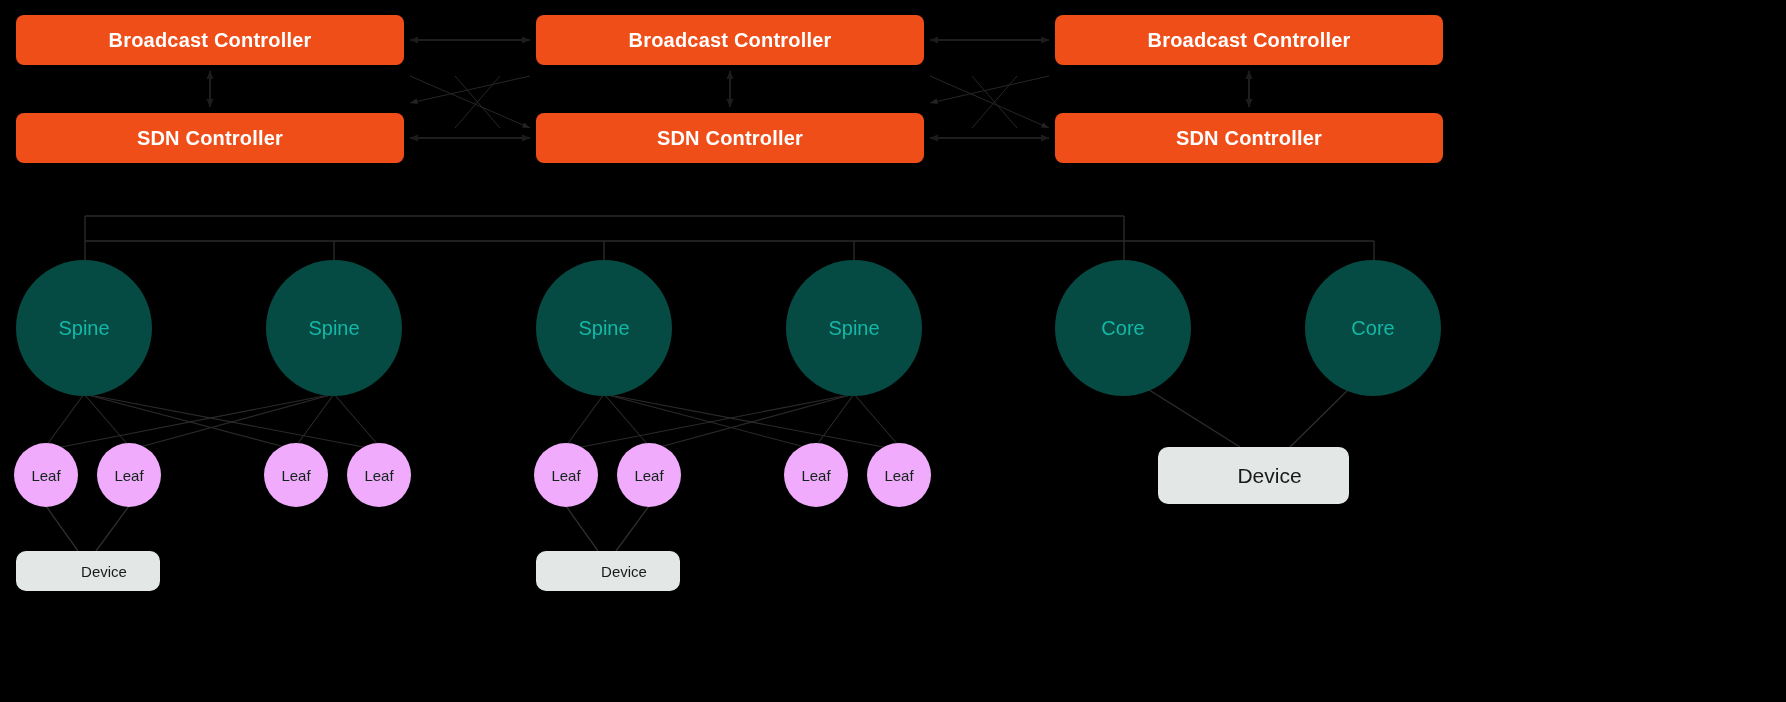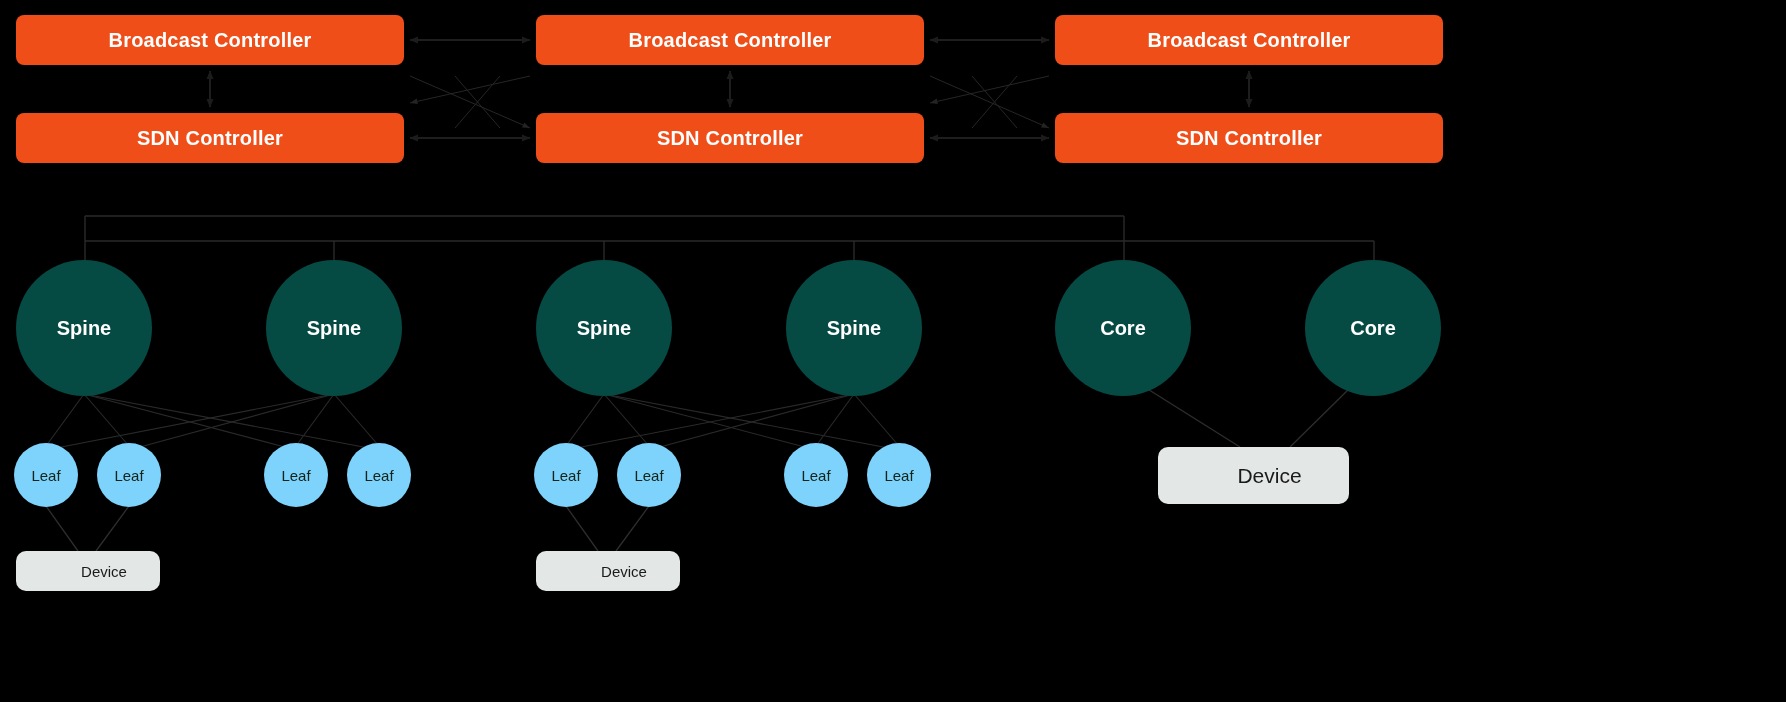--- a/index.html
+++ b/index.html
@@ -38,27 +38,27 @@
     border-radius: 8px;
     background: #F04E18;
     color: #FFFFFF;
     font-weight: bold;
     font-size: 20px;
     letter-spacing: 0.2px;
   }
   .spine, .core {
     border-radius: 50%;
     background: #064A44;
-    color: #ffffff;
+    color: #14b8a6;
     font-size: 20px;
-    font-weight: 700;
+    font-weight: 400;
   }
   .leaf {
     border-radius: 50%;
-    background: #7dd3fc;
+    background: #f0abfc;
     color: #12241A;
     font-size: 15px;
     font-weight: 400;
     justify-content: center;
   }
   .device {
     border-radius: 10px;
     background: #E3E8E6;
     color: #1A1A1A;
     font-weight: 400;

